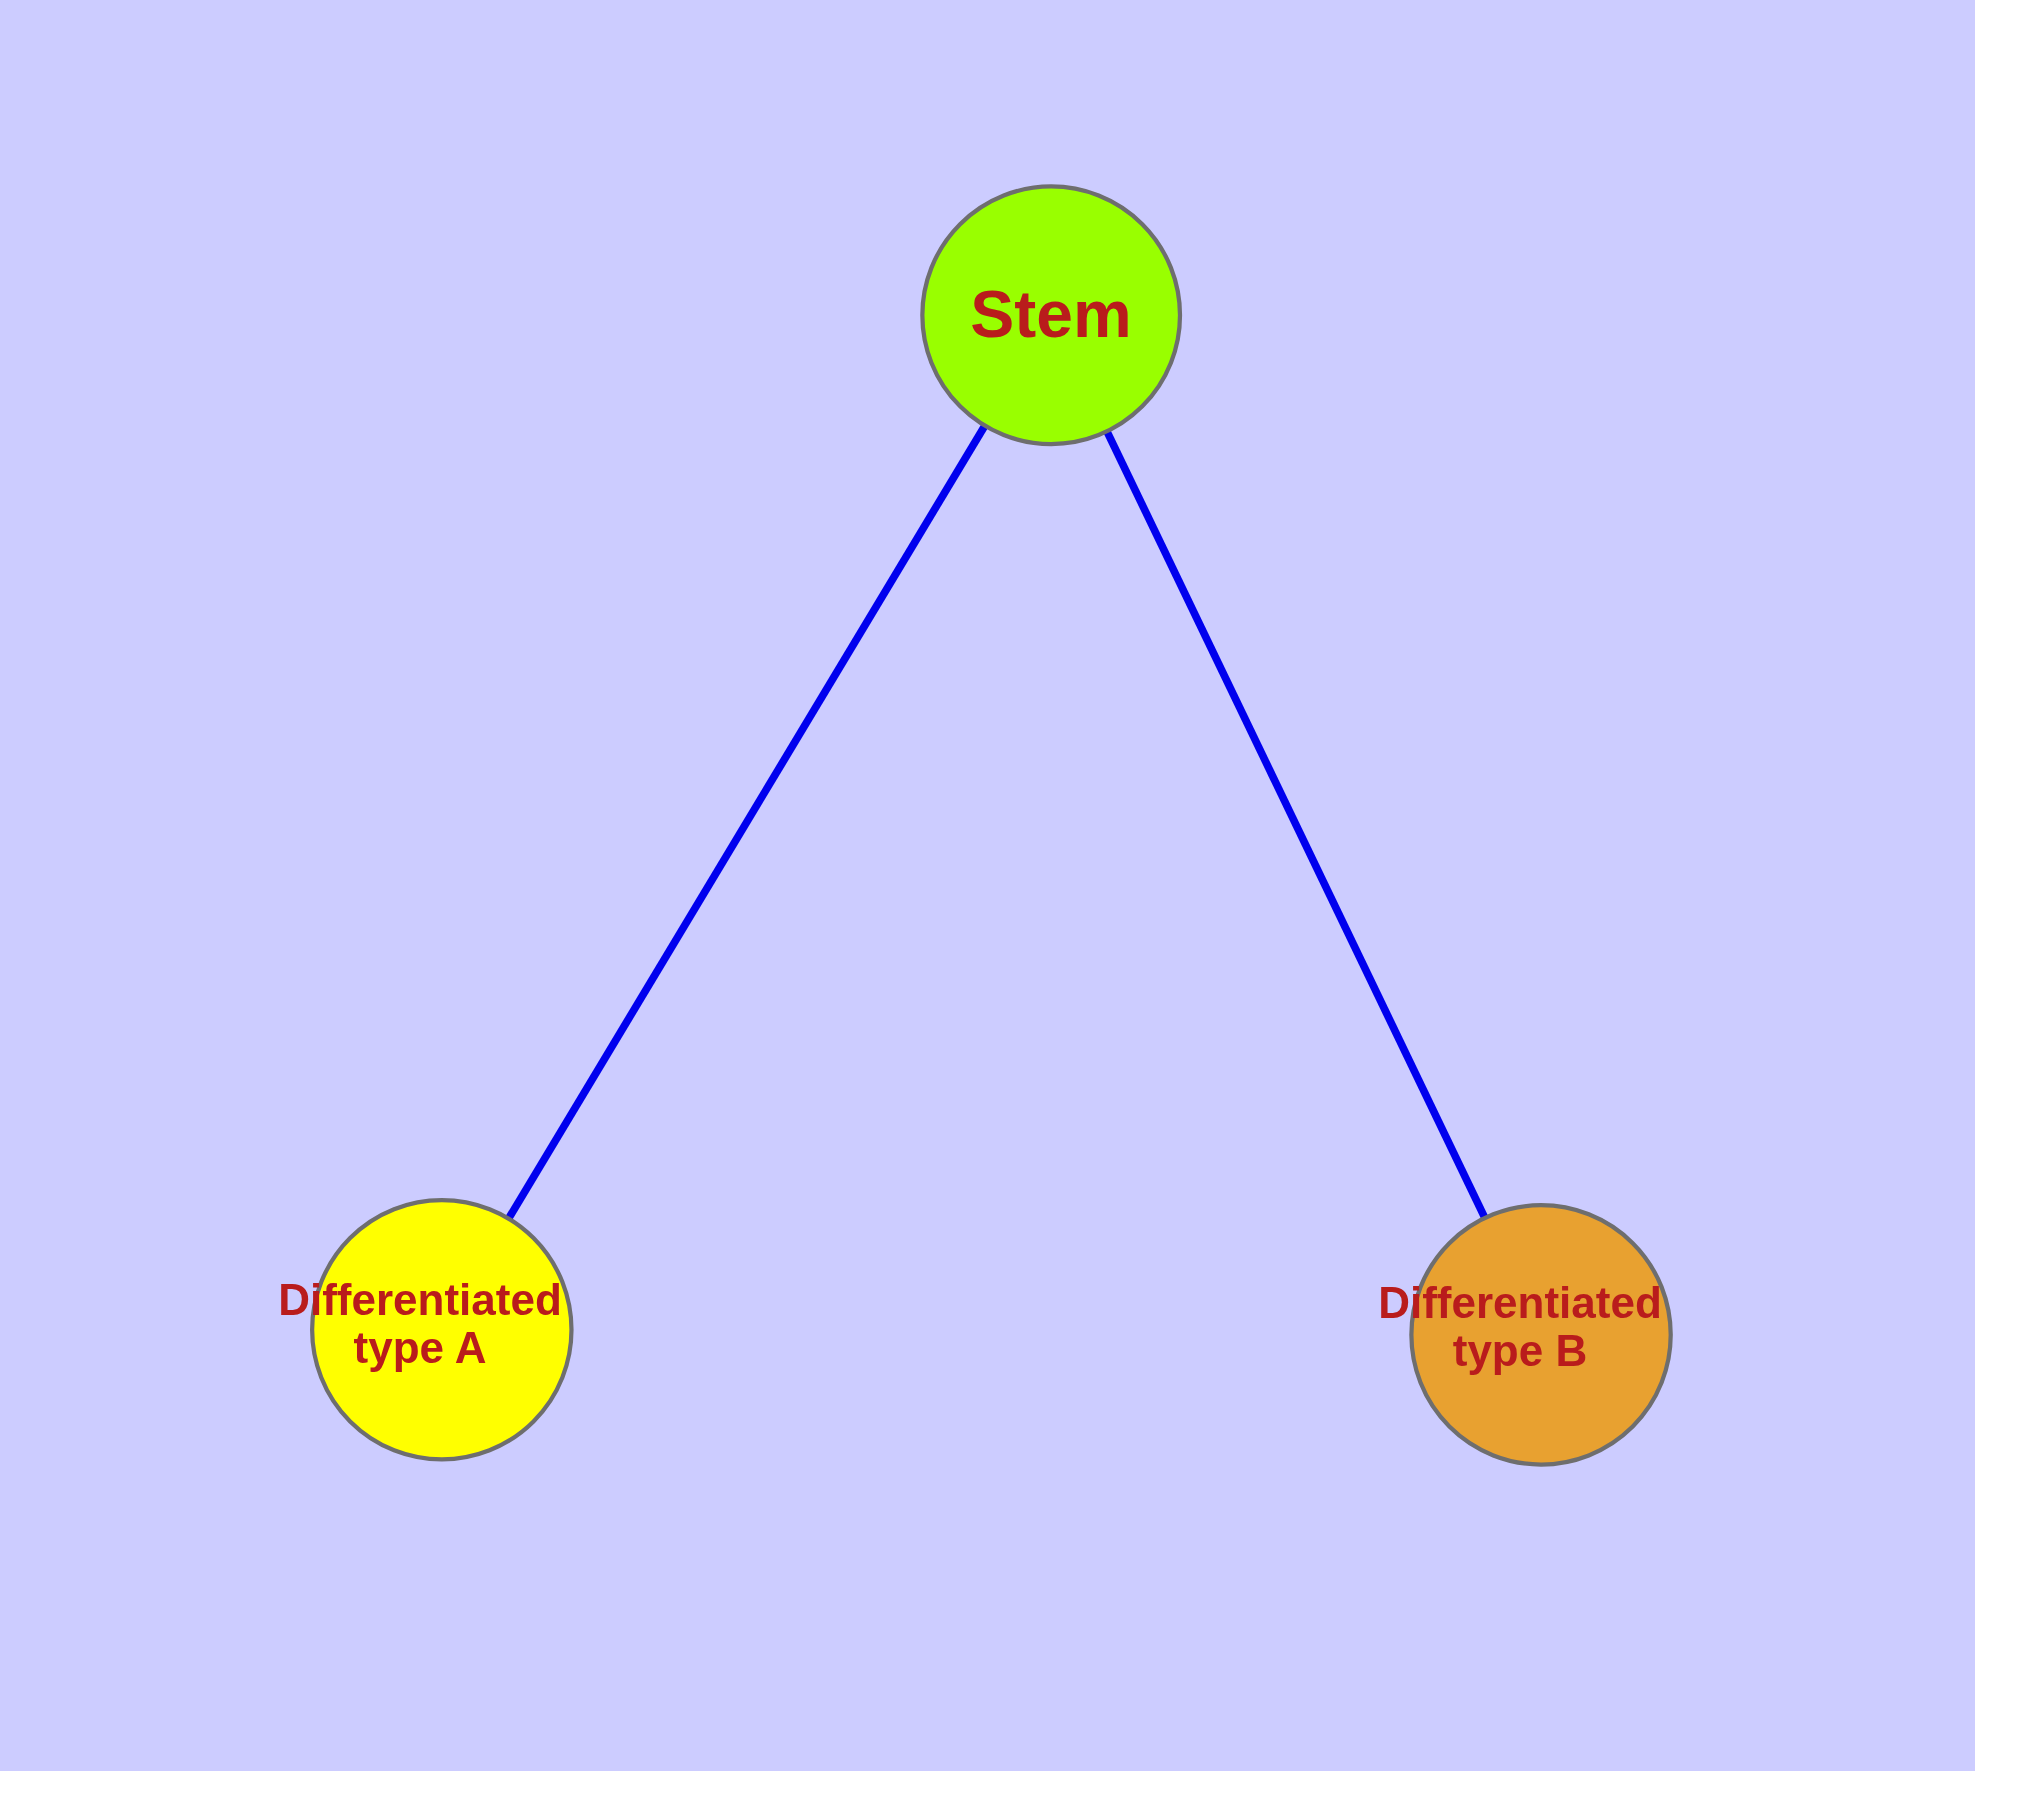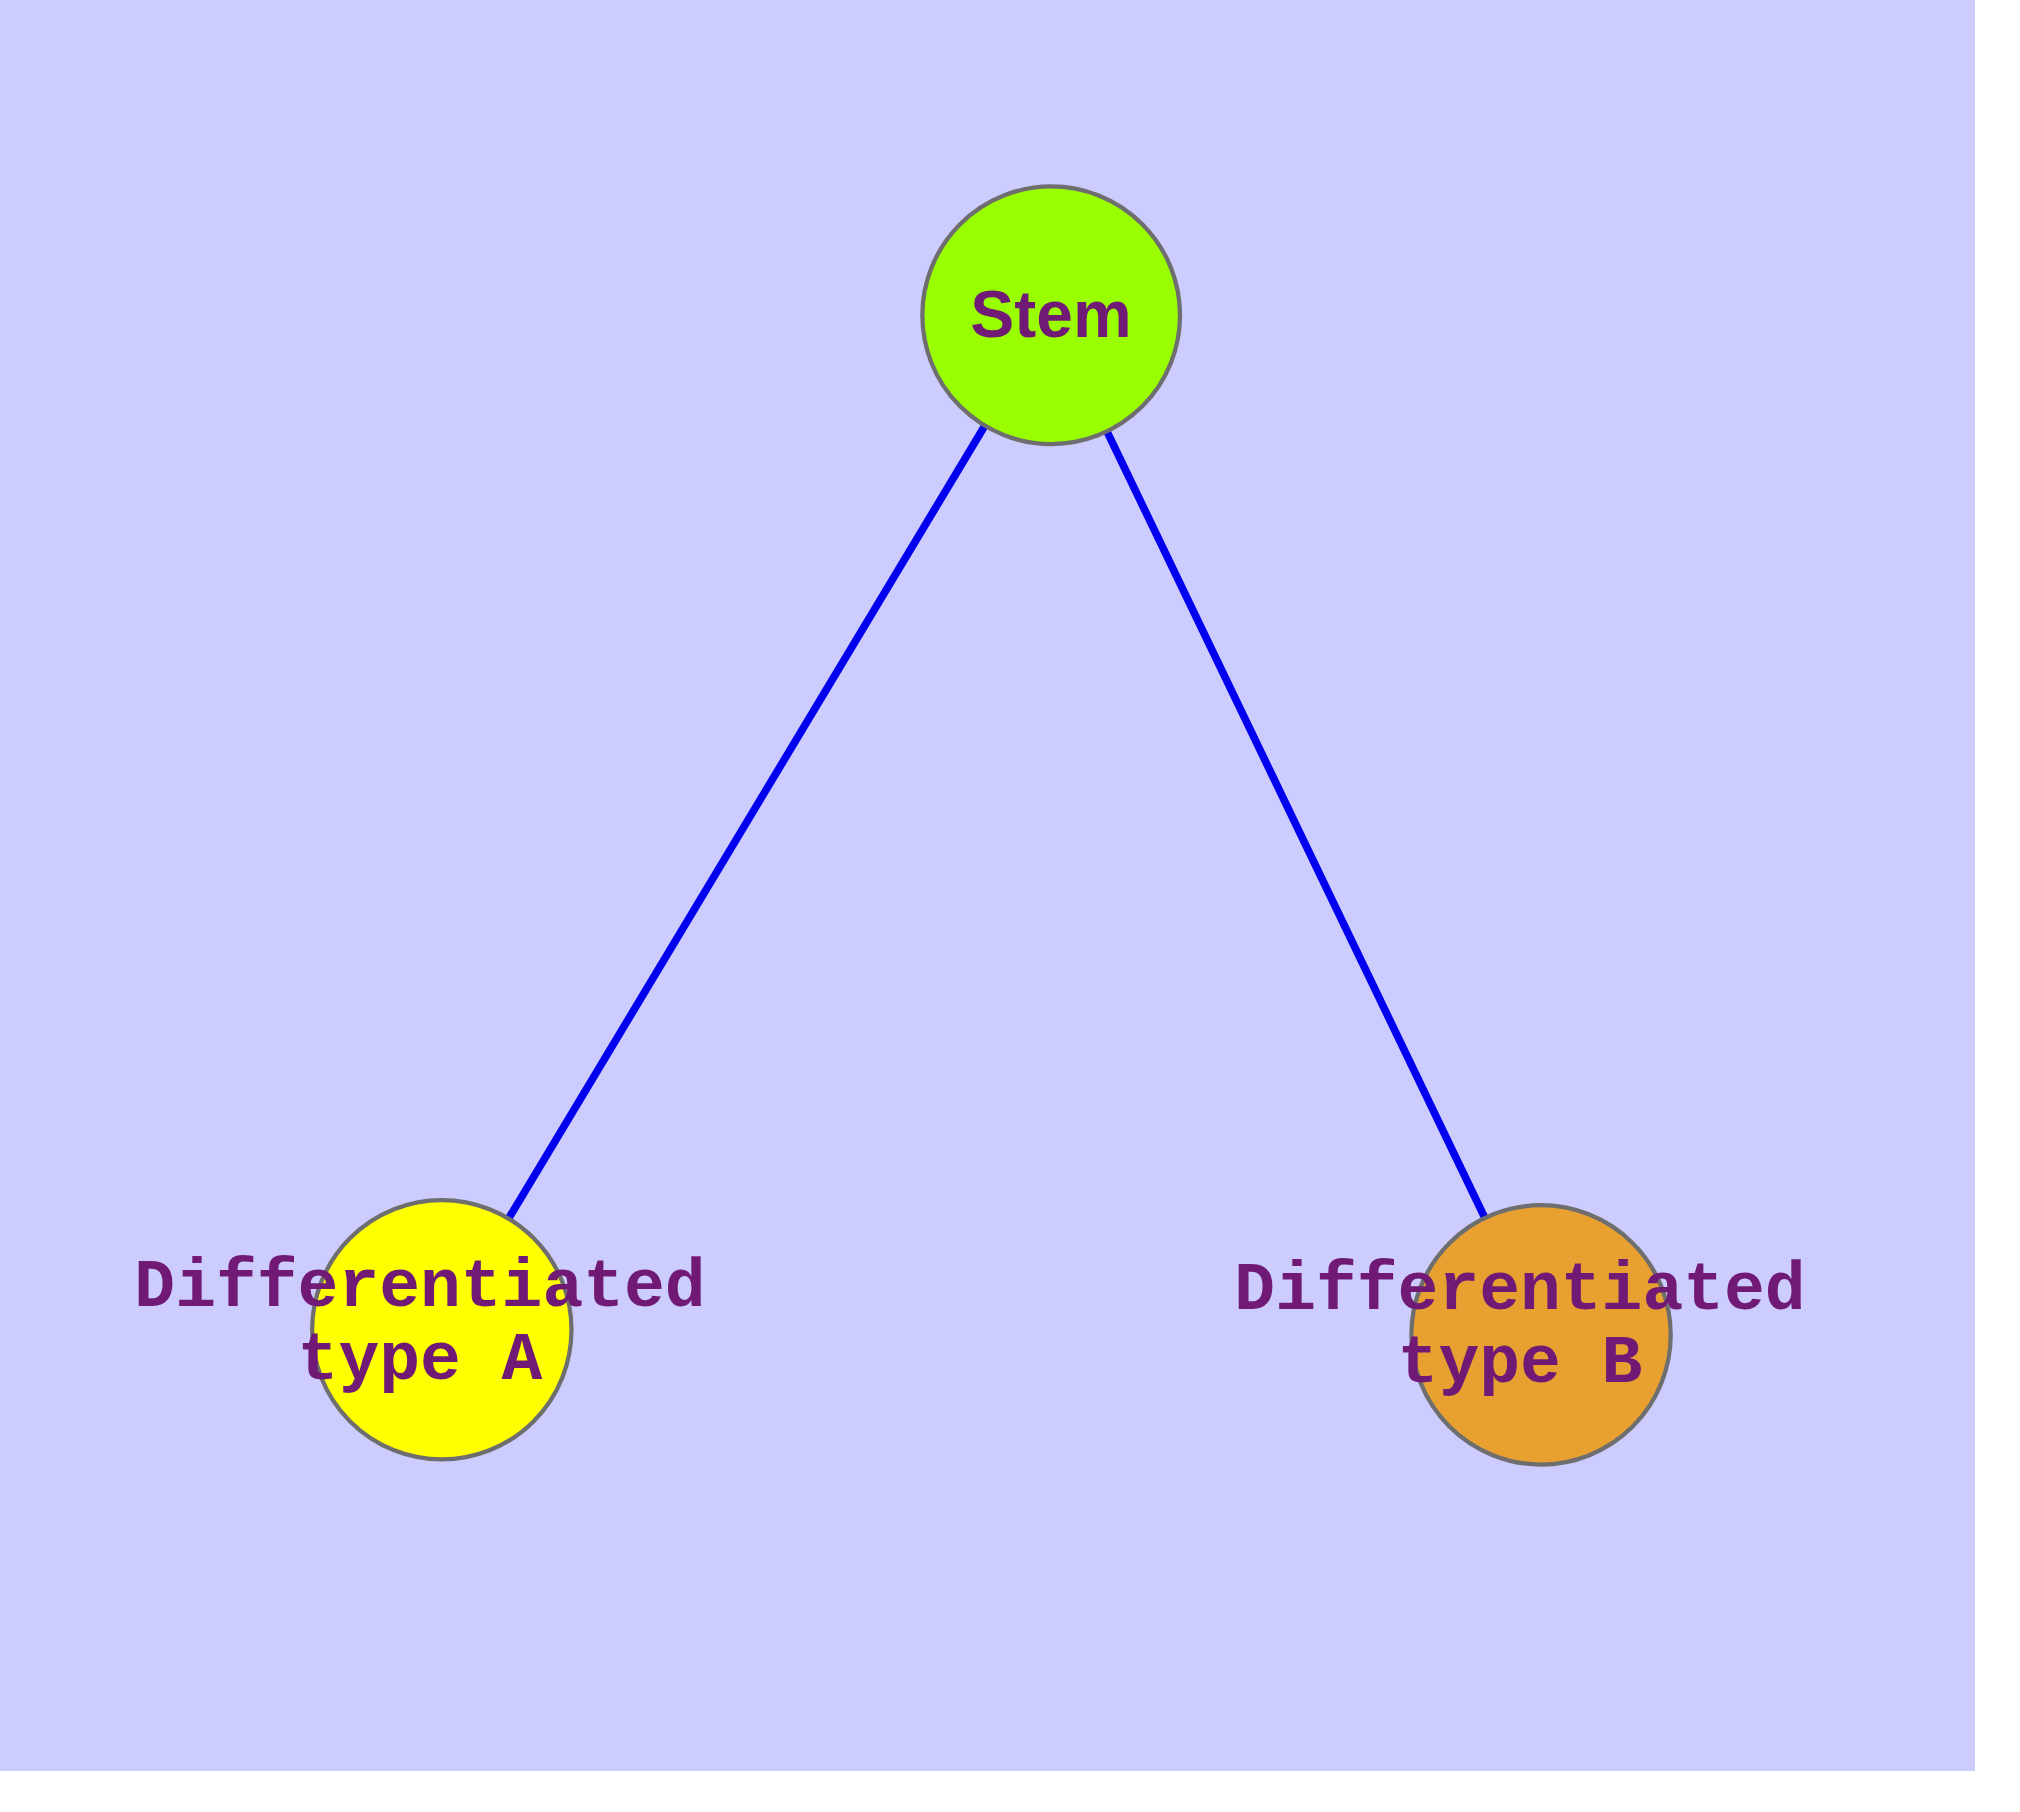--- a/index.html
+++ b/index.html
@@ -26,29 +26,29 @@
   #graph-svg {
     position: absolute;
     left: 0;
     top: 0;
     width: 2021px;
     height: 1812px;
   }
   .node-label {
     position: absolute;
     text-align: center;
-    color: #701a75;
+    color: #b91c1c;
     font-weight: bold;
     line-height: 1.08;
     white-space: pre;
     pointer-events: none;
     transform: translate(-50%, -50%);
   }
   .label-stem { font-size: 66px; }
-  .label-diff { font-size: 68px; font-family: Liberation Mono, monospace; }
+  .label-diff { font-size: 44px; }
 </style>
 </head>
 <body>
 
 <div id="canvas">
 
   <div id="plot-background"></div>
 
   <svg id="graph-svg" viewBox="0 0 2384 2138">
     <g>

